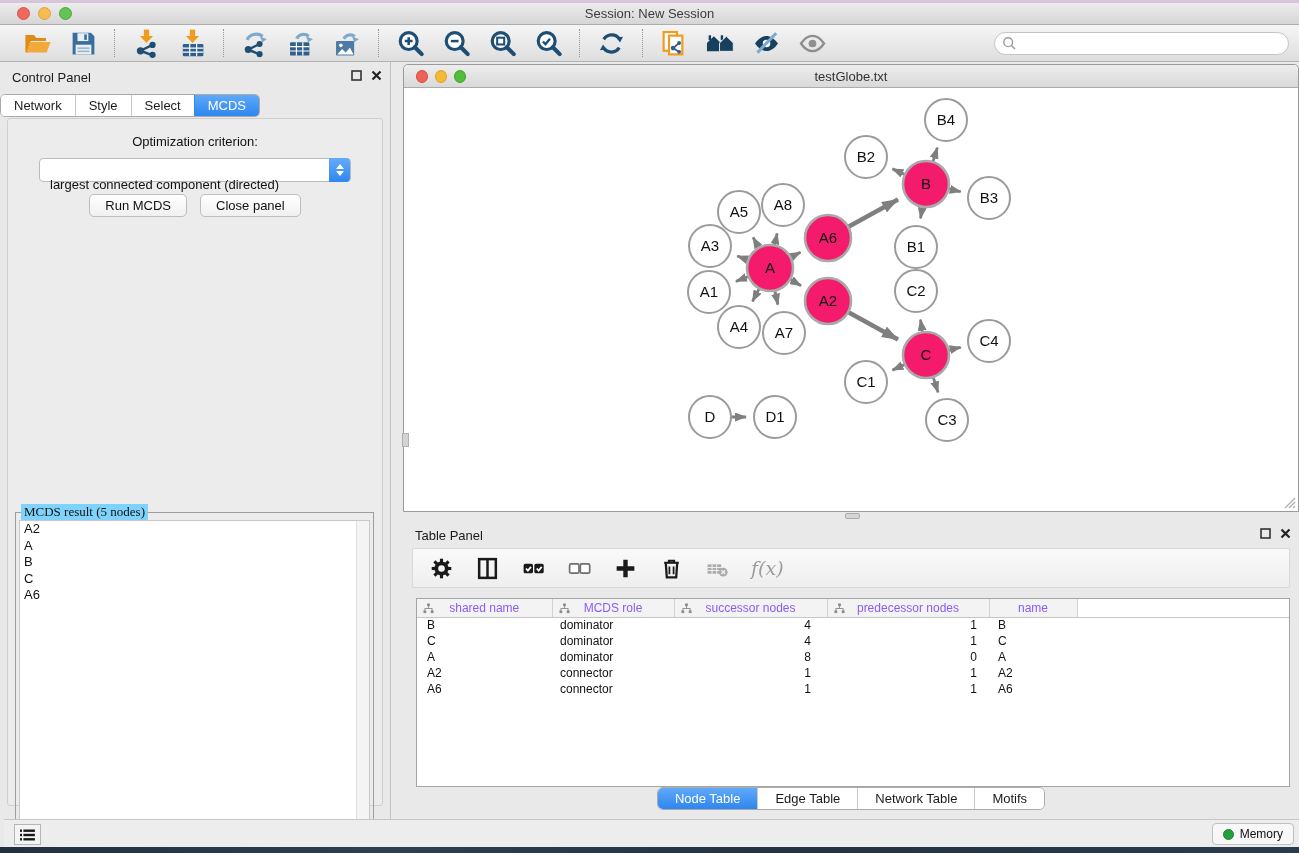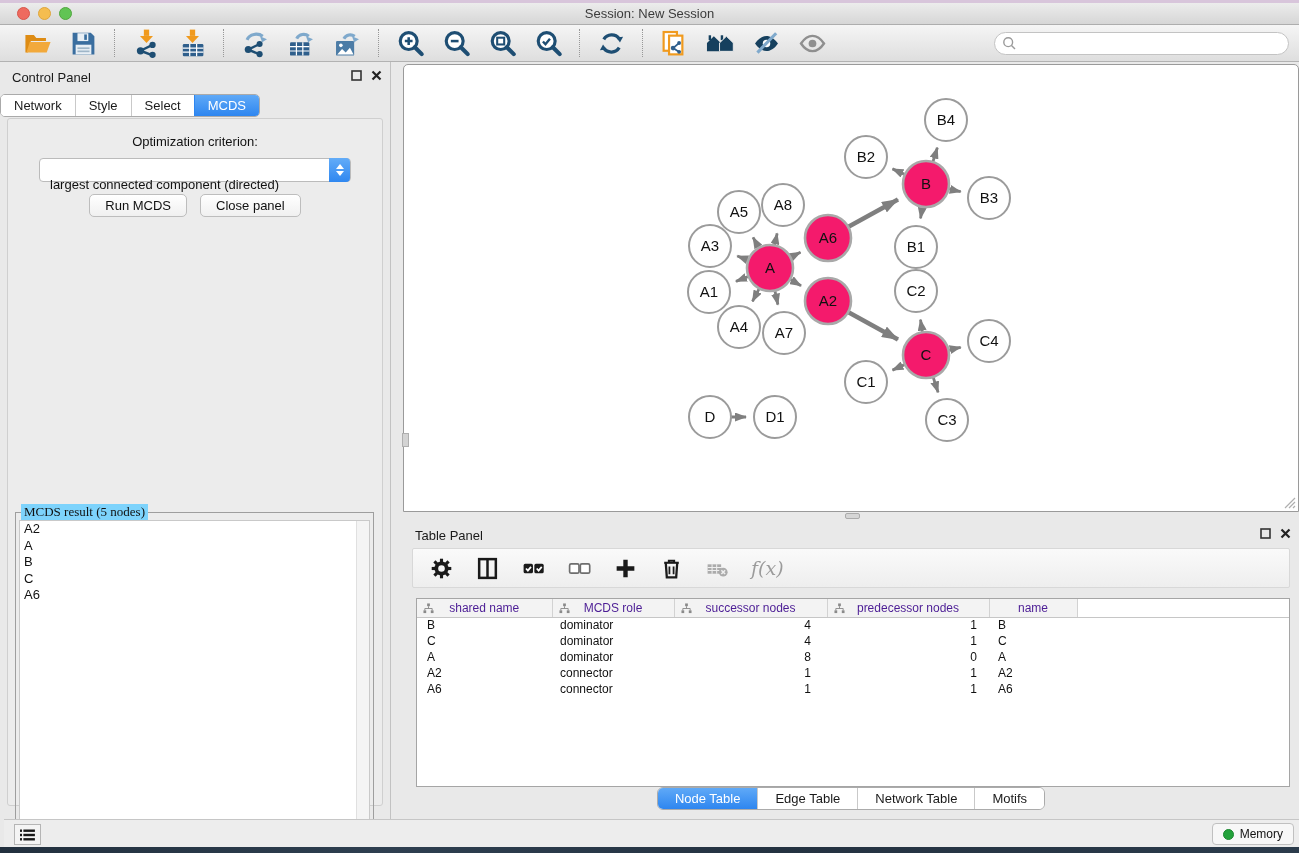--- a/index.html
+++ b/index.html
@@ -84,21 +84,21 @@
   .table-panel { position:absolute; left:403px; top:520px; width:896px; height:298px; background:#E9E9E9; }
   .tp-toolbar { position:absolute; left:9px; right:9px; top:28px; height:40px;
     background:linear-gradient(#FAFAFA,#EEEEEE); border:1px solid #D8D8D8; border-radius:2px;
     display:flex; align-items:center; gap:21px; padding-left:16px; }
   .tp-btn { display:flex; align-items:center; justify-content:center; }
   .tp-btn svg { width:25px; height:25px; overflow:visible; }
   .fx-label { font-family:"DejaVu Serif", serif; font-style:italic; font-size:19px; color:#9B9B9B; }
   .data-table-wrap { position:absolute; left:13px; right:9px; top:78px; height:189px;
     background:#FFF; border:1px solid #A5A5A5; overflow:hidden; }
   table.data { border-collapse:collapse; width:100%; table-layout:fixed; font-size:12px; }
-  table.data th { position:relative; height:18px; background:#F3F3F3; font-weight:normal; color:#4c1d95;
+  table.data th { position:relative; height:18px; background:#F3F3F3; font-weight:normal; color:#8b5cf6;
     border-right:1px solid #D2D2D2; border-bottom:1px solid #C6C6C6; text-align:center; }
   table.data th.filler { background:#FFF; border-right:none; }
   table.data th .th-icon { position:absolute; left:6px; top:4px; }
   table.data td { height:16px; color:#111; white-space:nowrap; overflow:hidden; }
   td.c0 { padding-left:10px; } td.c1 { padding-left:8px; }
   td.c2 { text-align:right; padding-right:16px; } td.c3 { text-align:right; padding-right:12px; }
   td.c4 { padding-left:9px; }
   .tp-tabs-row { position:absolute; left:0; right:0; top:267px; text-align:center; }
   .tp-tabs { display:inline-flex; border:1px solid #ABABAB; border-radius:6px; overflow:hidden; background:#FFF; font-size:13px; }
   .tp-tabs .seg { padding:3px 17px; }
@@ -345,20 +345,28 @@
           <div class="result-item">B</div>
           <div class="result-item">C</div>
           <div class="result-item">A6</div>
           <div class="result-scroll"></div>
         </div>
       </div>
     </div>
   </div>
 
   <div class="net-window">
+    <div class="net-titlebar">
+      <div class="net-lights">
+        <div class="net-light" style="background:#EE6257;border:1px solid #D44C42;"></div>
+        <div class="net-light" style="background:#F5B936;border:1px solid #DEA226;"></div>
+        <div class="net-light" style="background:#50BE3C;border:1px solid #41A32F;"></div>
+      </div>
+      <div class="net-title">testGlobe.txt</div>
+    </div>
     <div class="net-canvas">
       <svg width="894" height="423" viewBox="0 0 894 423">
           <defs>
             <marker id="arrow" markerWidth="12" markerHeight="9" refX="11" refY="4.5" orient="auto" markerUnits="userSpaceOnUse">
               <path d="M0 0L12 4.5L0 9Z" fill="#7F7F7F"></path>
             </marker>
             <marker id="arrowBig" markerWidth="17" markerHeight="12" refX="16" refY="6" orient="auto" markerUnits="userSpaceOnUse">
               <path d="M0 0L17 6L0 12Z" fill="#7F7F7F"></path>
             </marker>
           </defs>

